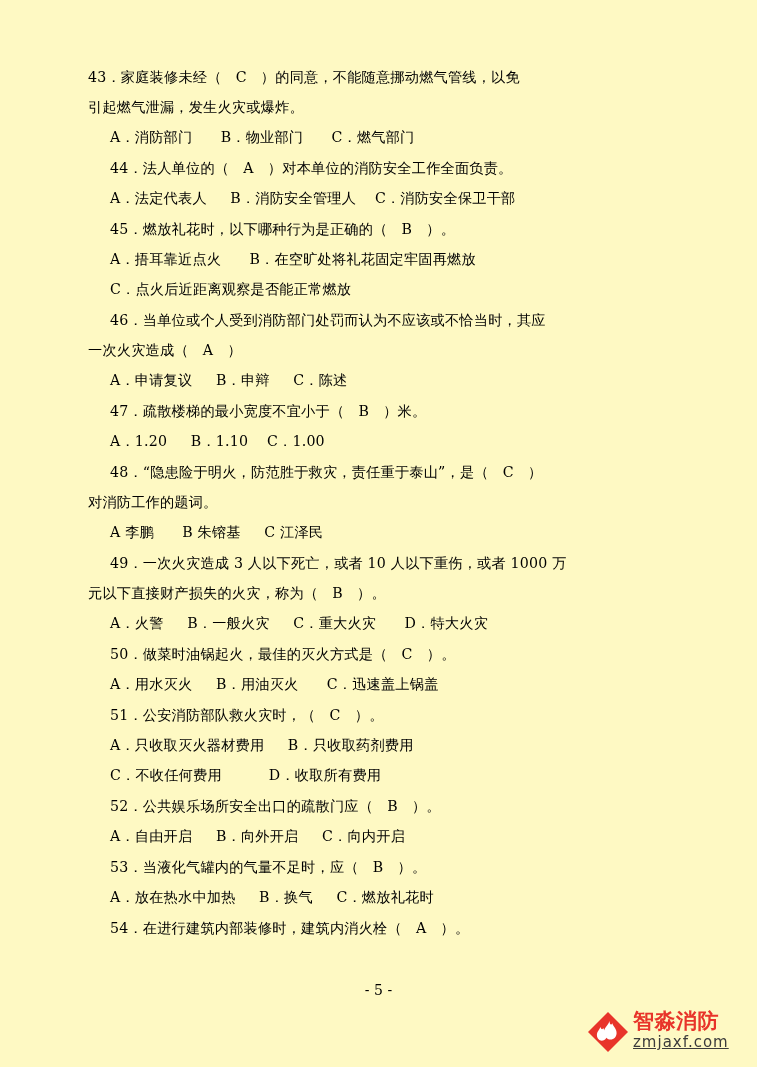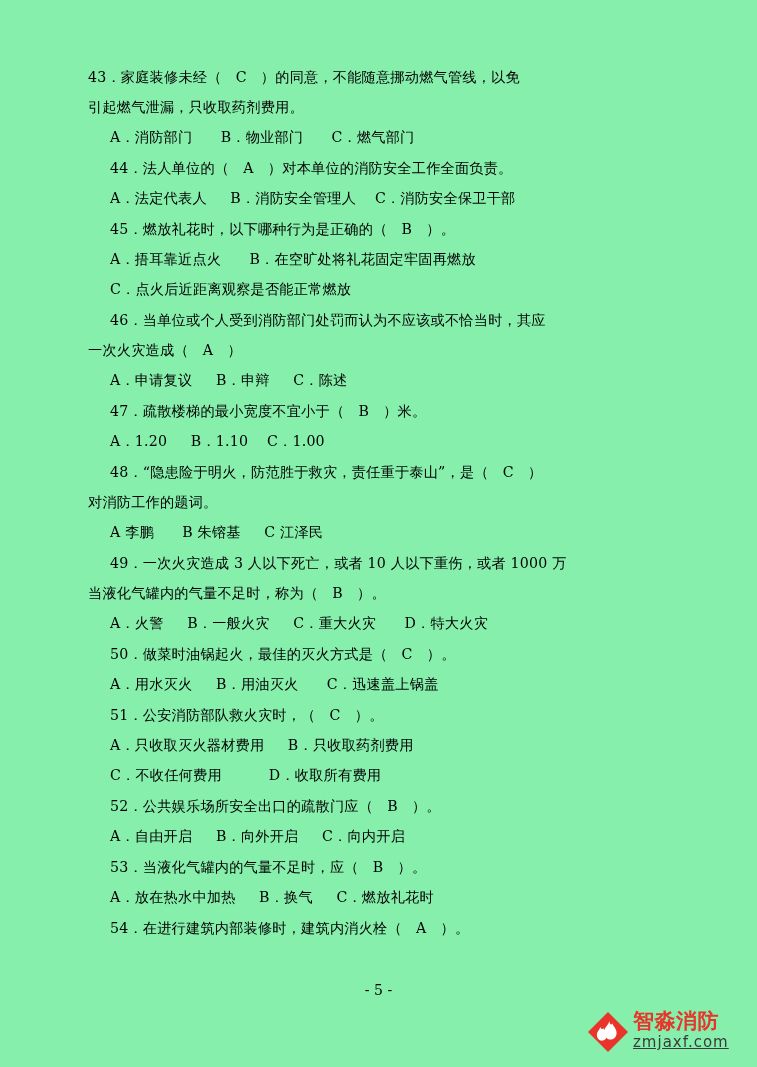--- a/index.html
+++ b/index.html
@@ -4,21 +4,21 @@
 <style>
   html, body {
     margin: 0;
     padding: 0;
     background: #ffffff;
   }
   .page {
     position: relative;
     width: 757px;
     height: 1067px;
-    background: #86efac;
+    background: #fef9c3;
     overflow: hidden;
     font-family: "DejaVu Serif", "Liberation Serif", serif;
     color: #000000;
   }
   .content {
     position: absolute;
     left: 88px;
     top: 62px;
     width: 580px;
   }
@@ -93,21 +93,21 @@
 </style>
 </head>
 <body>
 
 <div class="page">
 
   <div class="content">
 
     <div class="qblock">
       <div class="line stem">43．家庭装修未经（   C   ）的同意，不能随意挪动燃气管线，以免</div>
-      <div class="line cont">引起燃气泄漏，只收取药剂费用。</div>
+      <div class="line cont">引起燃气泄漏，发生火灾或爆炸。</div>
       <div class="line opts">A．消防部门      B．物业部门      C．燃气部门</div>
     </div>
 
     <div class="qblock">
       <div class="line opts">44．法人单位的（   A   ）对本单位的消防安全工作全面负责。</div>
       <div class="line opts">A．法定代表人     B．消防安全管理人    C．消防安全保卫干部</div>
     </div>
 
     <div class="qblock">
       <div class="line opts">45．燃放礼花时，以下哪种行为是正确的（   B   ）。</div>
@@ -127,21 +127,21 @@
     </div>
 
     <div class="qblock">
       <div class="line opts">48．“隐患险于明火，防范胜于救灾，责任重于泰山”，是（   C   ）</div>
       <div class="line cont">对消防工作的题词。</div>
       <div class="line opts">A 李鹏      B 朱镕基     C 江泽民</div>
     </div>
 
     <div class="qblock">
       <div class="line opts">49．一次火灾造成 3 人以下死亡，或者 10 人以下重伤，或者 1000 万</div>
-      <div class="line cont">当液化气罐内的气量不足时，称为（   B   ）。</div>
+      <div class="line cont">元以下直接财产损失的火灾，称为（   B   ）。</div>
       <div class="line opts">A．火警     B．一般火灾     C．重大火灾      D．特大火灾</div>
     </div>
 
     <div class="qblock">
       <div class="line opts">50．做菜时油锅起火，最佳的灭火方式是（   C   ）。</div>
       <div class="line opts">A．用水灭火     B．用油灭火      C．迅速盖上锅盖</div>
     </div>
 
     <div class="qblock">
       <div class="line opts">51．公安消防部队救火灾时，（   C   ）。</div>

